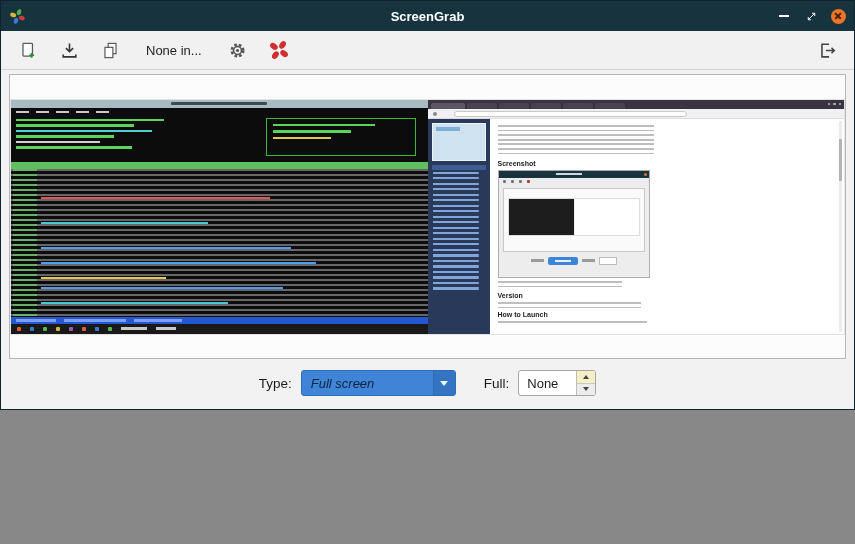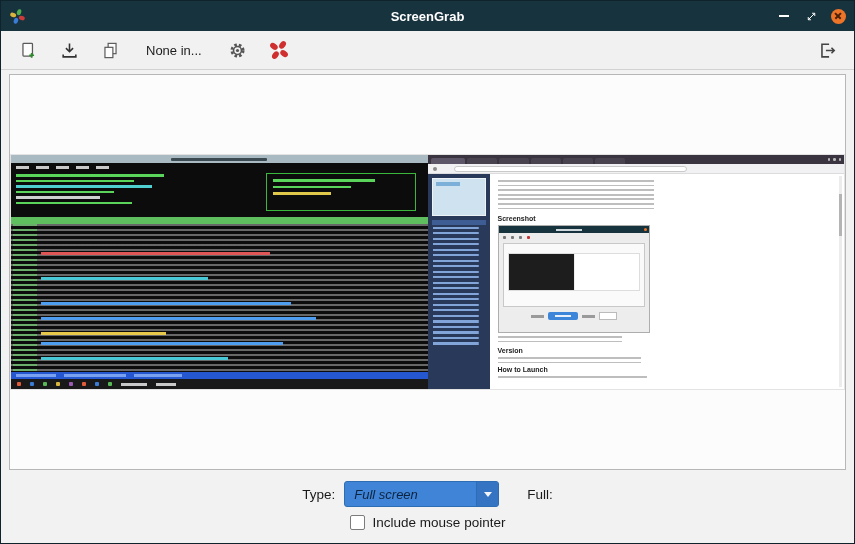--- a/index.html
+++ b/index.html
@@ -1,18 +1,18 @@
 <!DOCTYPE html>
 <html><head>
 <meta charset="utf-8">
 <style>
   * { box-sizing: border-box; margin: 0; padding: 0; }
   html,body { width:855px; height:544px; }
   body { font-family:"Liberation Sans","DejaVu Sans",sans-serif; background:#888; }
-  .window { width:855px; height:544px; display:flex; flex-direction:column; background:#f2f2f2; border:1px solid #0e232c; }
+  .window { width:855px; height:410px; display:flex; flex-direction:column; background:#f2f2f2; border:1px solid #0e232c; }
 
   
   .titlebar { height:30px; flex:none; background:#17333e; position:relative; display:flex; align-items:center; padding:0 8px; }
   .tb-logo { width:17px; height:17px; }
   .tb-title { position:absolute; left:0; right:0; text-align:center; color:#fff; font-size:13px; font-weight:bold; pointer-events:none; }
   .tb-btns { margin-left:auto; display:flex; align-items:center; gap:11px; z-index:2; }
   .tb-btn { width:16px; height:16px; display:flex; align-items:center; justify-content:center; cursor:pointer; }
   .min-bar { width:10px; height:2px; background:#fff; }
   .btn-close { width:15px; height:15px; border-radius:50%; background:#ee7427; position:relative; }
   .btn-close:before,.btn-close:after { content:""; position:absolute; left:3.4px; top:6.6px; width:8px; height:1.6px; background:#4a2008; }
@@ -85,21 +85,21 @@
   .mini-controls { height:14px; display:flex; align-items:center; justify-content:center; gap:4px; }
   .mini-controls .bar { width:13px; height:3px; background:#9a9a9a; }
   .mini-pill { width:30px; height:8px; border-radius:2px; background:#3c85d8; display:flex; align-items:center; justify-content:center; }
   .mini-pill i { width:16px; height:2px; background:#e8f1fb; }
   .mini-spin { width:18px; height:8px; background:#fff; border:1px solid #bbb; }
   .ff-rest { flex:1; position:relative; background:#fff; }
   .ff-scroll { position:absolute; right:2px; top:2px; bottom:2px; width:3px; background:#ececec; }
   .ff-scroll i { position:absolute; left:0; top:18px; width:3px; height:42px; background:#b4b4b4; }
 
   
-  .controls { flex:none; padding:9px 0 13px; display:flex; flex-direction:column; align-items:center; gap:8px; }
+  .controls { flex:none; padding:9px 0 13px; display:flex; flex-direction:column; align-items:center; }
   .opt-row { display:flex; align-items:center; }
   .opt-label { font-size:13.5px; color:#1a1a1a; }
   .combo { width:155px; height:26px; margin-left:9px; background:#3f84d6; border:1px solid #2e6cb4; border-radius:3px; display:flex; align-items:center; cursor:pointer; position:relative; }
   .combo-text { flex:1; padding-left:9px; font-size:13px; color:#0d2440; font-weight:normal;font-style:italic; }
   .combo-arrow { width:22px; height:100%; background:#3574c2; border-left:1px solid #2e6cb4; border-radius:0 2px 2px 0; display:flex; align-items:center; justify-content:center; }
   .tri-down-w { width:0; height:0; border-left:4px solid transparent; border-right:4px solid transparent; border-top:5px solid #f2f6fa; }
   .delay-gap { width:28px; }
   .spin { width:78px; height:26px; margin-left:9px; background:#fff; border:1px solid #a6a6a6; border-radius:3px; display:flex; position:relative; }
   .spin-text { flex:1; display:flex; align-items:center; padding-left:8px; font-size:13px; color:#1a1a1a; }
   .spin-btns { width:19px; border-left:1px solid #bdbdbd; display:flex; flex-direction:column; }
@@ -321,20 +321,27 @@
     <div class="opt-row">
       <span class="opt-label">Type:</span>
       <span class="combo">
         <span class="combo-text">Full screen</span>
         <span class="combo-arrow">
             <i class="tri-down-w"></i>
           </span>
       </span>
       <span class="delay-gap"></span>
       <span class="opt-label">Full:</span>
-    </div>
-    <div class="chk-row">
-      <span class="checkbox"></span>
-      <span class="chk-label">Include mouse pointer</span>
+      <span class="spin">
+        <span class="spin-text">None</span>
+        <span class="spin-btns">
+          <span class="spin-up">
+              <i class="tri-up"></i>
+            </span>
+          <span class="spin-down">
+              <i class="tri-down"></i>
+            </span>
+        </span>
+      </span>
     </div>
   </div>
 
 </div>
 
 </body></html>

